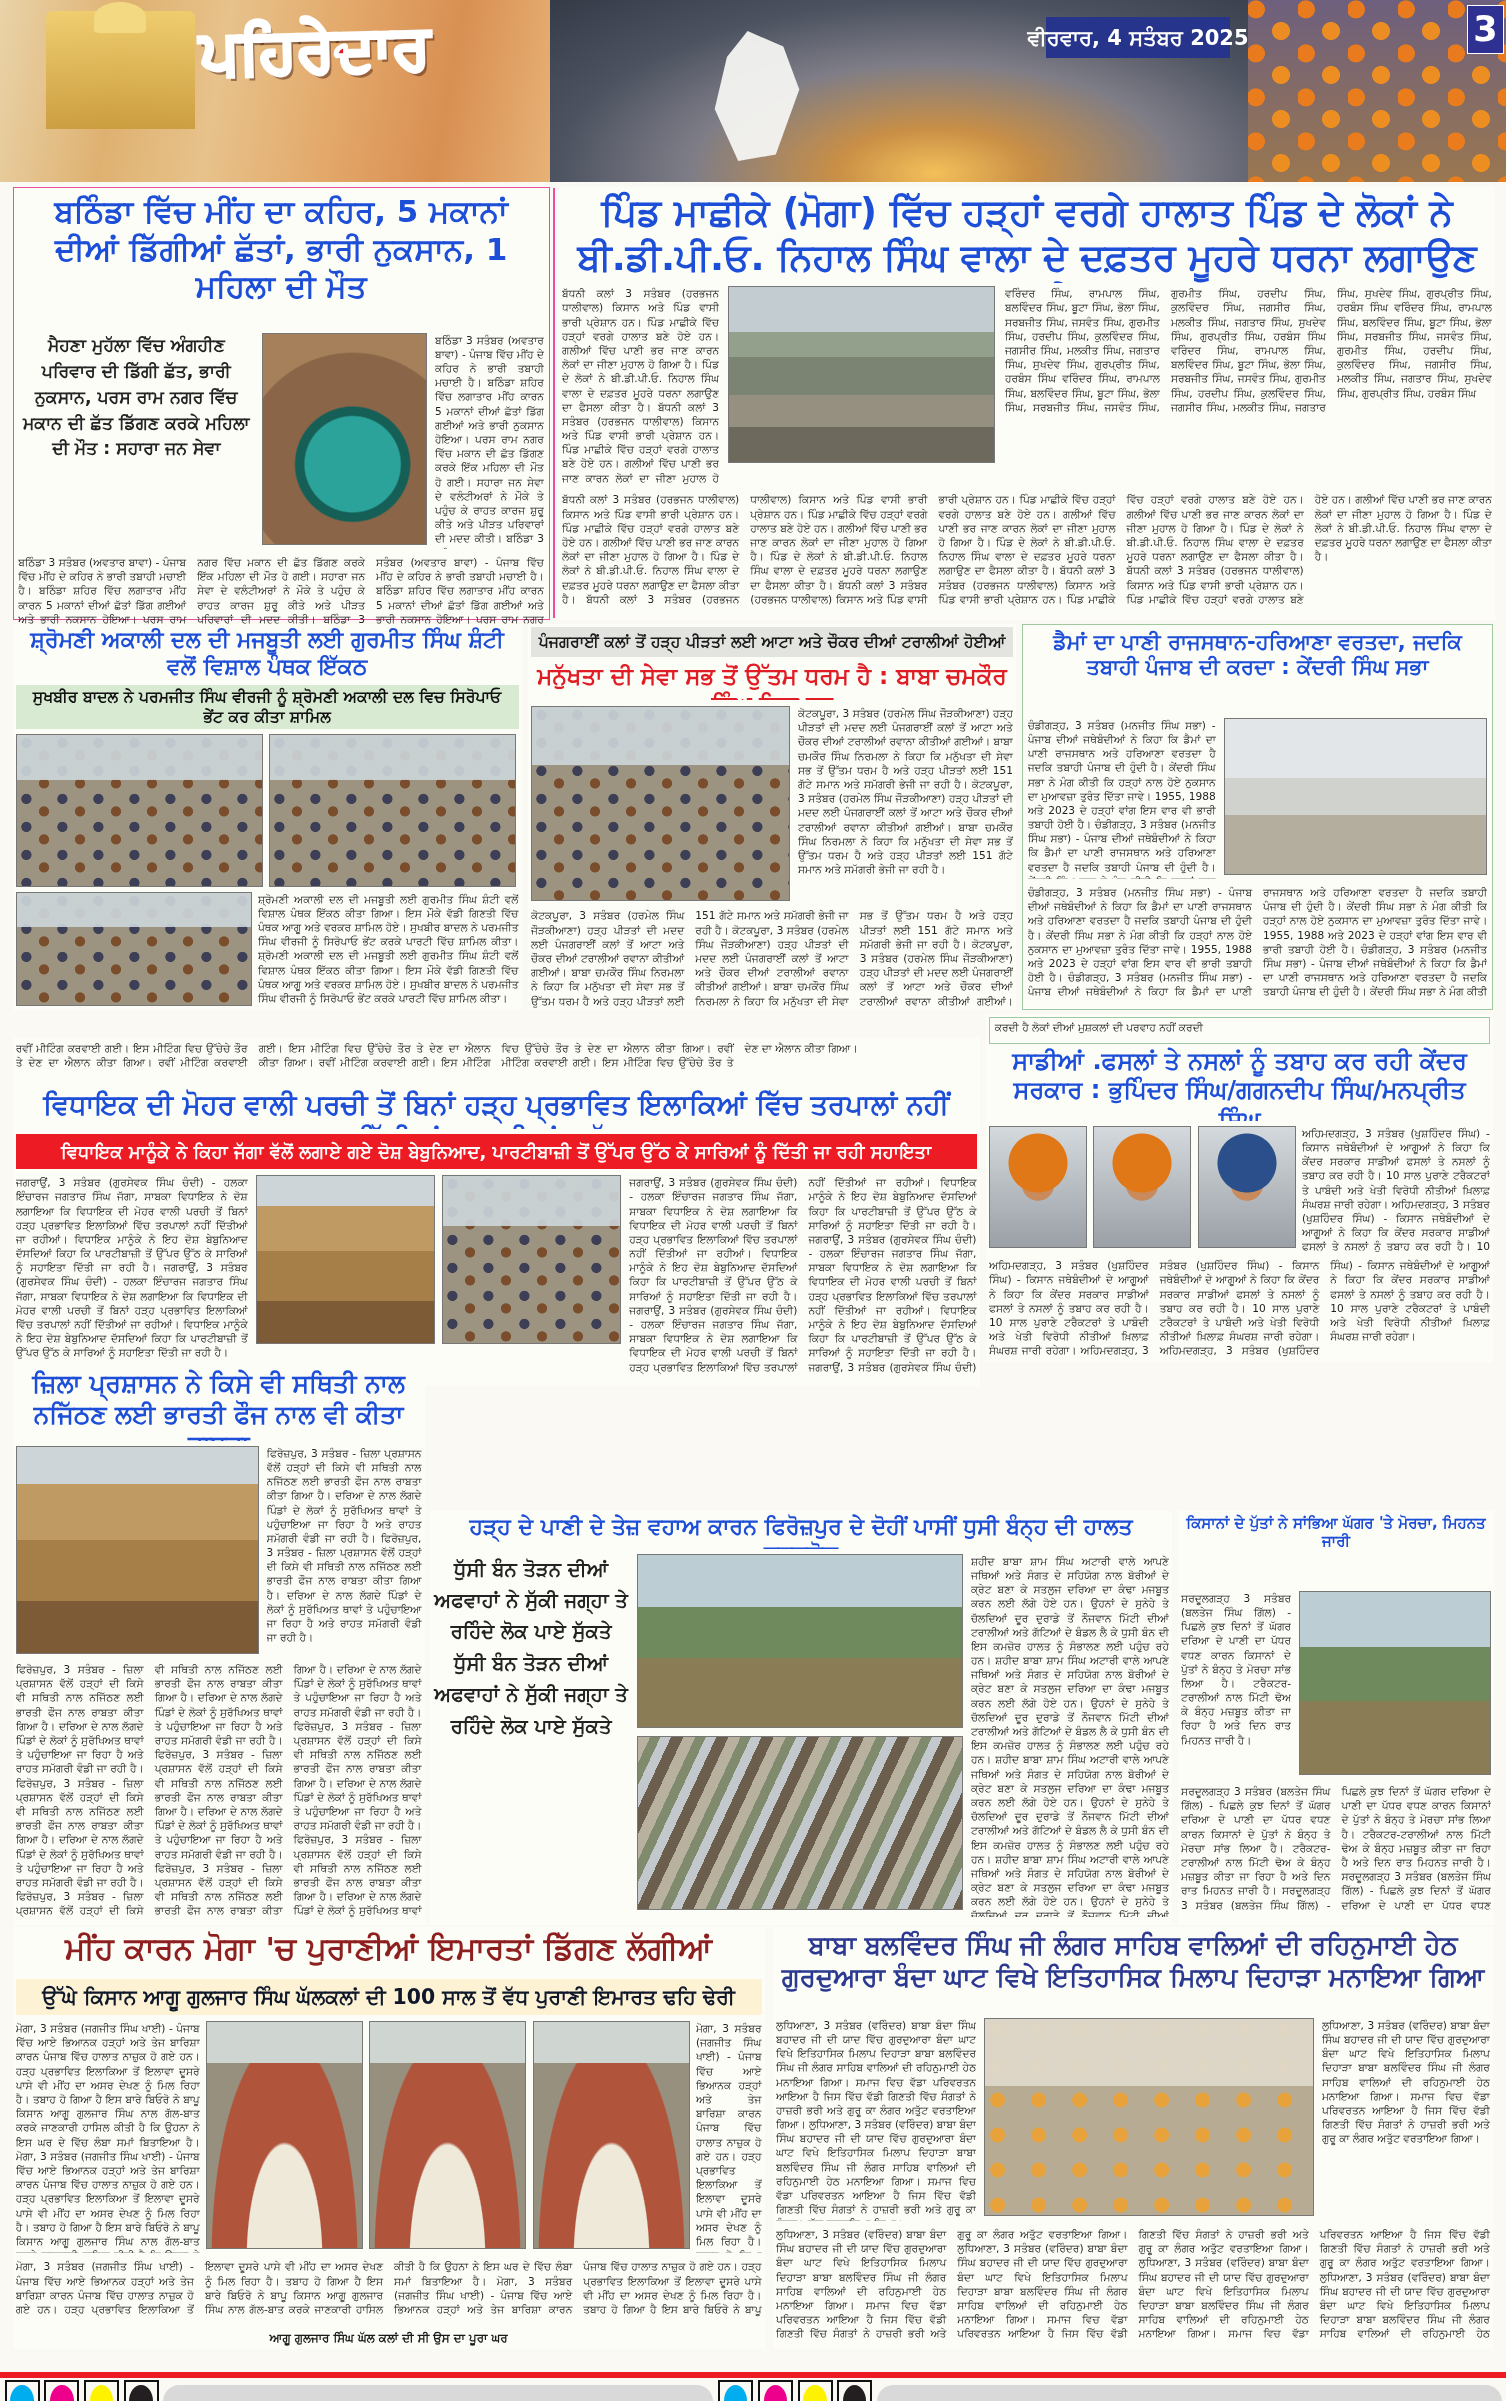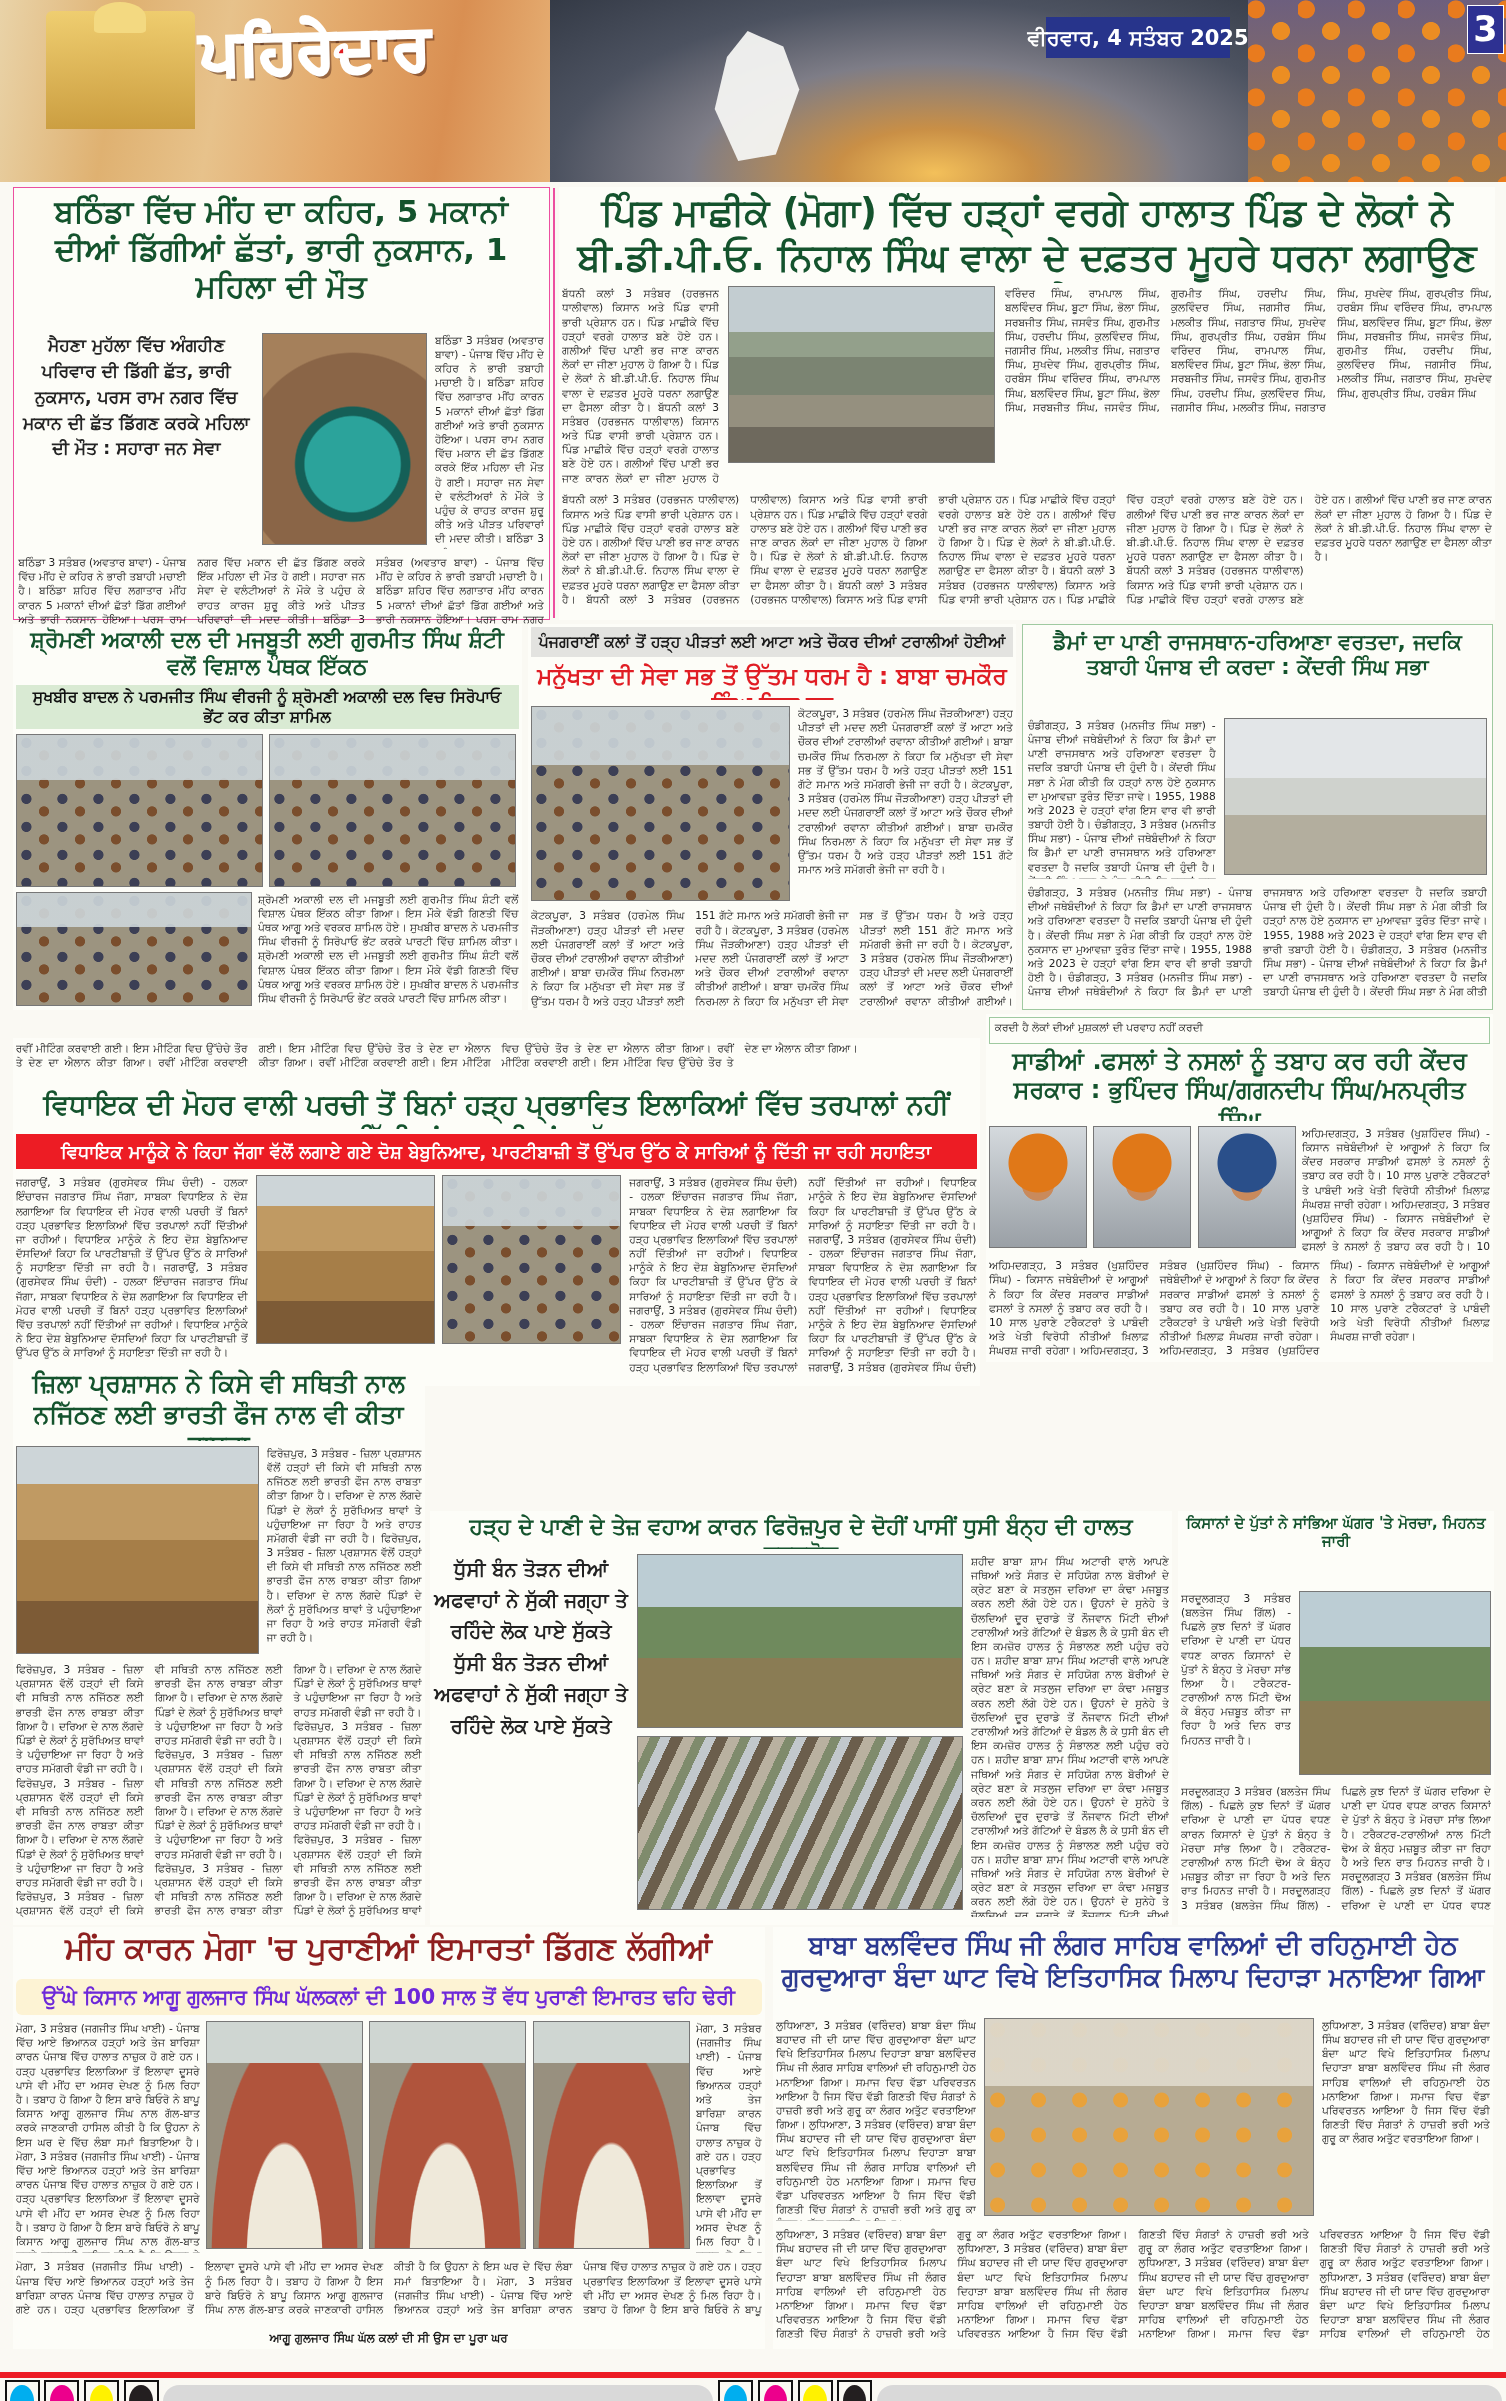--- a/index.html
+++ b/index.html
@@ -26,33 +26,33 @@
   .punjab-map{left:710px;top:31px;width:94px;height:130px;background:#f4f4f2;
     clip-path:polygon(40% 0,78% 12%,95% 45%,70% 95%,30% 100%,5% 60%,18% 20%);opacity:.95;}
   .edition-word{left:785px;top:30px;font-size:104px;font-weight:bold;color:#e01d24;
     -webkit-text-stroke:2.4px #111;text-shadow:0 0 0 #fff,3.9px 4.7px 0 rgba(255,255,255,.9);white-space:nowrap;}
   .date-box{left:1046px;top:17.3px;width:184px;height:41px;background:#27348b;color:#fff;
     font-size:21px;font-weight:bold;display:flex;align-items:center;justify-content:center;white-space:nowrap;}
   .page-num{left:1467px;top:4.7px;width:35px;height:47px;background:#2e3192;color:#fff;
     font-size:35px;font-weight:bold;display:flex;align-items:center;justify-content:center;border:1.6px solid #fff;}
   
   .article{position:absolute;background:#fdfdf8;}
-  .hl{font-weight:bold;text-align:center;line-height:1.22;color:#14532d;overflow:hidden;}
+  .hl{font-weight:bold;text-align:center;line-height:1.22;color:#1d4ed8;overflow:hidden;}
   .body-text{font-size:10.6px;line-height:1.34;text-align:justify;color:#232323;overflow:hidden;}
   .bold-col{font-weight:bold;}
   .cols-2{column-count:2;column-gap:11px;}
   .cols-3{column-count:3;column-gap:11px;}
   .cols-4{column-count:4;column-gap:11px;}
   .cols-5{column-count:5;column-gap:11px;}
   .photo{border:0.8px solid #777;box-sizing:border-box;flex:none;}
   .caption{font-size:9.4px;font-weight:bold;text-align:center;line-height:1.2;overflow:hidden;}
   .kicker{background:#e3e3e0;font-weight:bold;text-align:center;overflow:hidden;}
   .bar-red{background:#ed1c24;color:#fff;font-weight:bold;text-align:center;overflow:hidden;}
   .bar-green{background:#d9ead3;color:#111;font-weight:bold;text-align:center;overflow:hidden;}
-  .bar-cream{background:#fdf3d4;color:#6d28d9;font-weight:bold;text-align:center;overflow:hidden;border-radius:6px;}
+  .bar-cream{background:#fdf3d4;color:#0f172a;font-weight:bold;text-align:center;overflow:hidden;}
   .rule-v{width:2.4px;background:#ec4fa0;}
   
   .ph-sink{background:radial-gradient(circle at 55% 62%,#2ba39b 0 30%,#155f57 31% 36%,#8a6547 37% 70%,#a5805b 71%);}
   .ph-street{background:linear-gradient(#c3cdd1 0 26%,#93a08b 26% 40%,#7b8472 40% 62%,#95907f 62% 80%,#6e695d 80%);}
   .ph-crowd{background:linear-gradient(rgba(205,214,218,.9) 0 30%,rgba(0,0,0,0) 30%),
     radial-gradient(circle at 9.4px 7.9px,#3c3f55 4.7px,rgba(0,0,0,0) 5.5px),
     radial-gradient(circle at 27px 20.4px,#7a4e2d 4.7px,rgba(0,0,0,0) 5.5px);
     background-color:#9c9480;background-size:100% 100%,36px 28px,36px 28px;}
   .ph-meeting{background:linear-gradient(#e3e6e8 0 38%,#cfd2cd 38% 62%,#b3ae9e 62%);}
   .ph-flood{background:linear-gradient(#cdd5d8 0 18%,#c09a63 18% 45%,#a67e48 45% 75%,#7d5b36 75%);}

